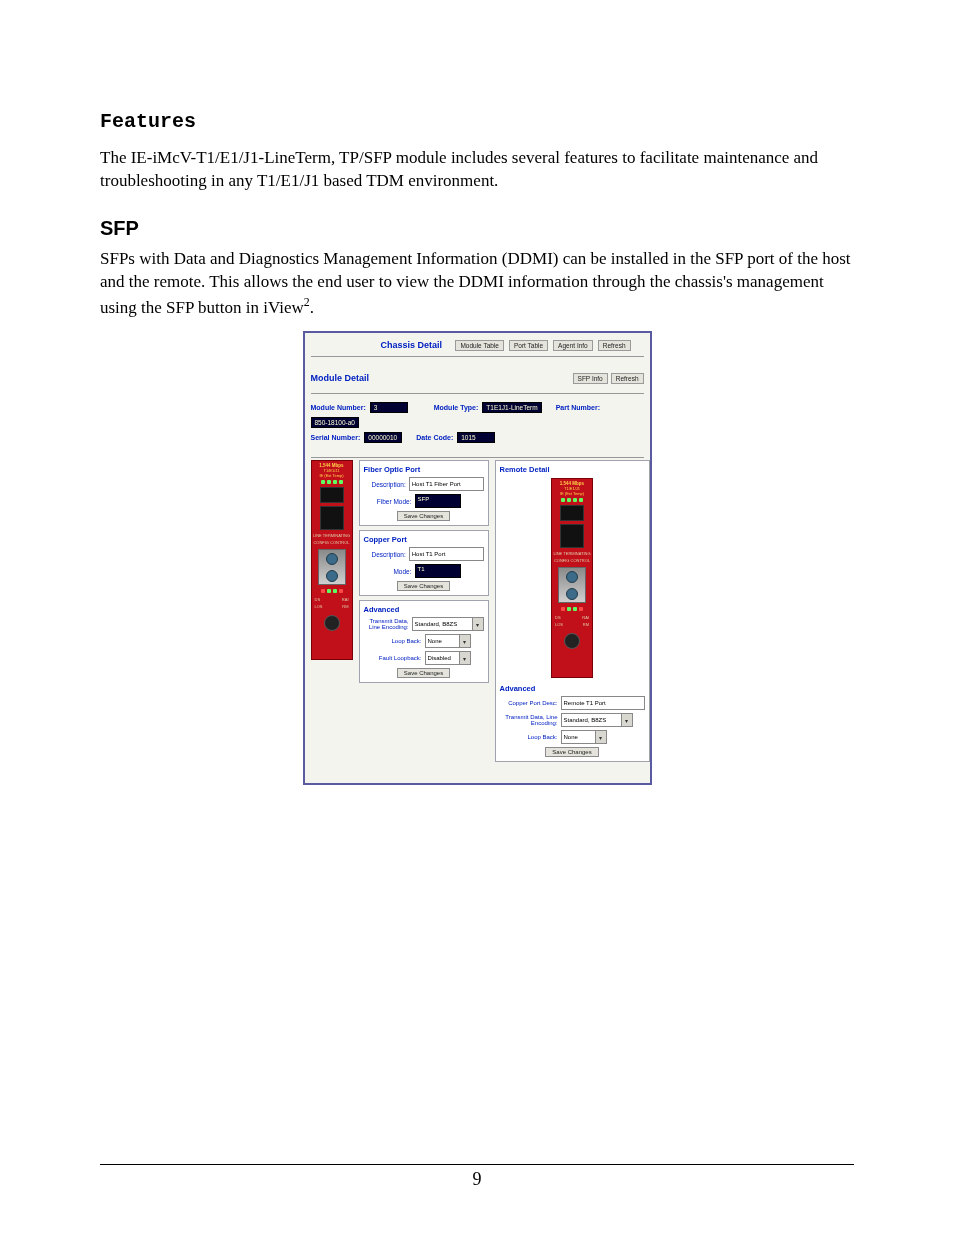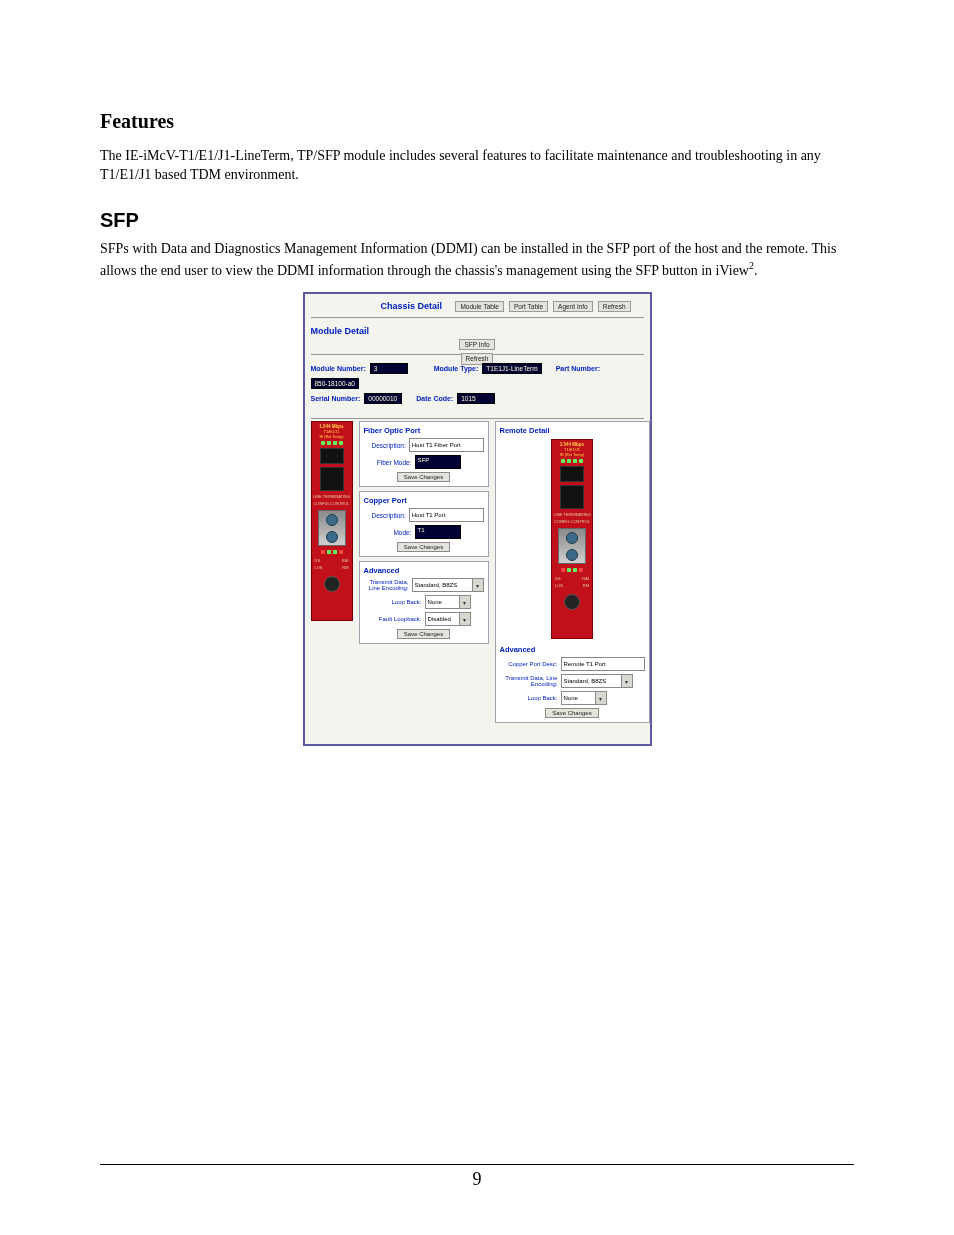--- a/index.html
+++ b/index.html
@@ -9,33 +9,33 @@
     color: #000;
   }
   .page {
     width: 954px;
     min-height: 1235px;
     padding: 110px 100px 40px 100px;
     box-sizing: border-box;
     position: relative;
   }
   .features-h {
-    font-family: Liberation Serif, serif;
+    font-family: Liberation Mono, monospace;
     font-weight: bold;
     font-size: 20px;
     margin: 0 0 14px 0;
   }
   .sfp-h {
     font-family: Arial, Helvetica, sans-serif;
     font-weight: bold;
     font-size: 20px;
     margin: 24px 0 8px 0;
   }
   .para {
-    font-size: 14px;
+    font-size: 17px;
     line-height: 1.35;
     margin: 0 0 12px 0;
   }
   sup { font-size: 0.7em; }
   .screenshot {
     width: 345px;
     height: 450px;
     margin: 10px auto 0 auto;
     border: 2px solid #5a5aa0;
     background: #f4f4ee;
@@ -67,21 +67,20 @@
     padding: 1px 4px;
     line-height: 1.1;
     cursor: pointer;
   }
   .mod-detail-row {
     height: 26px;
     padding: 6px 6px 0 6px;
     display: flex;
     align-items: center;
     gap: 3px;
-    flex-direction: column;
   }
   .mod-detail-title {
     color: #0021c2;
     font-weight: bold;
     font-size: 9px;
     margin-right: auto;
   }
   .rule { border-top: 1px solid #97979a; margin: 2px 6px; }
   .info-rows { padding: 6px 6px 8px 6px; }
   .info-line { display: flex; flex-wrap: wrap; align-items: center; gap: 4px; margin-bottom: 4px; }

